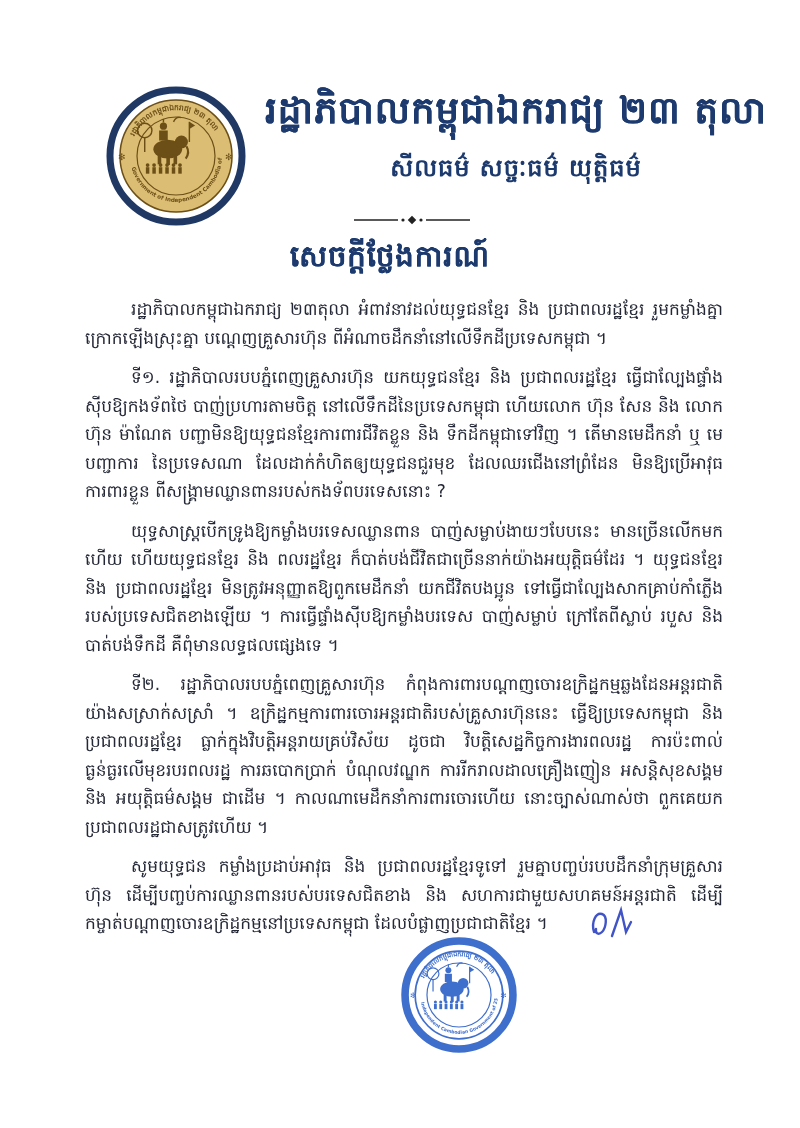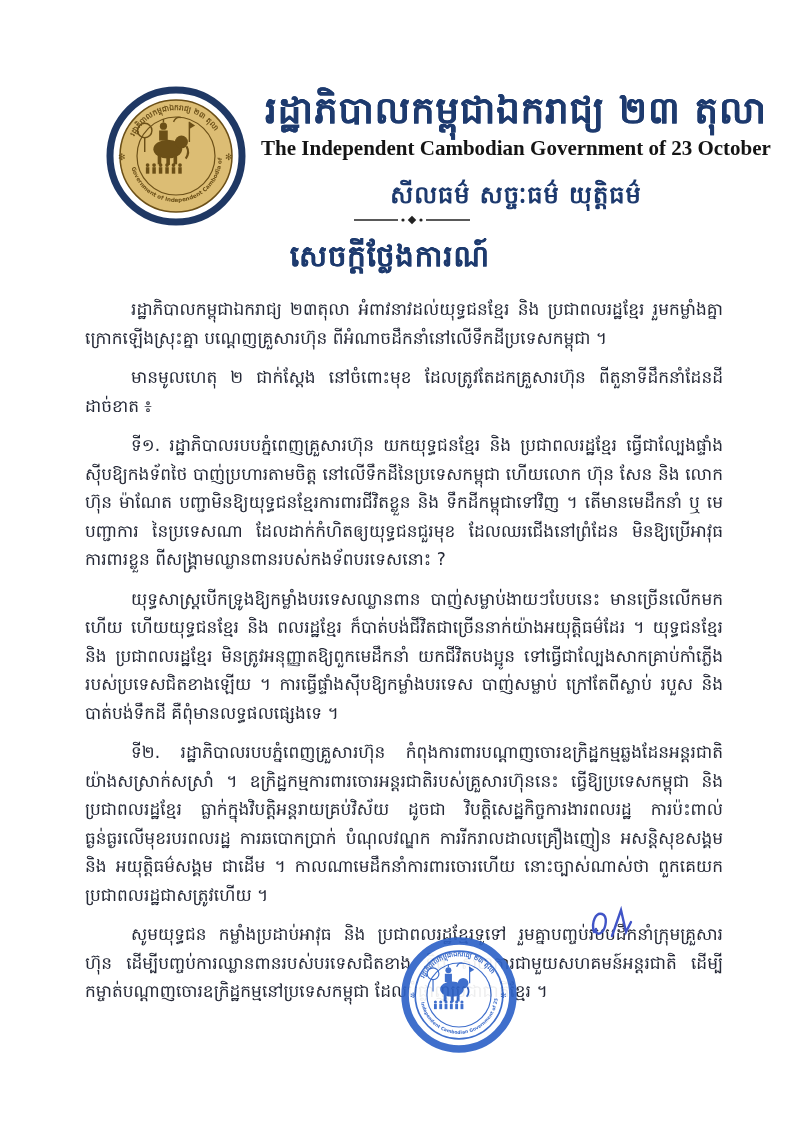--- a/index.html
+++ b/index.html
@@ -137,37 +137,35 @@
       <text font-size="5.6" font-weight="bold">
         <textPath href="#arcBottom" startOffset="8%">Government of Independent Cambodia of October 23</textPath>
       </text>
       <text x="12" y="74" font-size="9">✻</text>
       <text x="119" y="74" font-size="9">✻</text>
     </g>
   </svg>
 
   <div class="header-text">
     <div class="kh-title">រដ្ឋាភិបាលកម្ពុជាឯករាជ្យ ២៣ តុលា</div>
-    <div class="en-subtitle">The Independent Cambodian Government of 23 October</div>
     <div class="kh-motto">សីលធម៌ សច្ចៈធម៌ យុត្តិធម៌</div>
   </div>
 
   <svg class="divider" viewBox="0 0 120 12">
     <line x1="2" y1="6" x2="46" y2="6" stroke="currentColor" stroke-width="1.6"></line>
     <line x1="74" y1="6" x2="118" y2="6" stroke="currentColor" stroke-width="1.6"></line>
     <circle cx="51" cy="6" r="1.6" fill="currentColor"></circle>
     <circle cx="69" cy="6" r="1.6" fill="currentColor"></circle>
     <rect x="57" y="3" width="6" height="6" transform="rotate(45 60 6)" fill="currentColor"></rect>
   </svg>
 
   <div class="doc-heading">សេចក្តីថ្លែងការណ៍</div>
 
   <div class="body-block">
       <p class="para"><b>រដ្ឋាភិបាលកម្ពុជាឯករាជ្យ ២៣តុលា</b> អំពាវនាវដល់យុទ្ធជនខ្មែរ និង ប្រជាពលរដ្ឋខ្មែរ រួមកម្លាំងគ្នា ក្រោកឡើងស្រុះគ្នា បណ្ដេញគ្រួសារហ៊ុន ពីអំណាចដឹកនាំនៅលើទឹកដីប្រទេសកម្ពុជា ។</p>
-      <p class="para">មានមូលហេតុ ២ ជាក់ស្តែង នៅចំពោះមុខ ដែលត្រូវតែដកគ្រួសារហ៊ុន ពីតួនាទីដឹកនាំដែនដីដាច់ខាត ៖</p>
       <p class="para">ទី១. រដ្ឋាភិបាលរបបភ្នំពេញគ្រួសារហ៊ុន យកយុទ្ធជនខ្មែរ និង ប្រជាពលរដ្ឋខ្មែរ ធ្វើជាល្បែងផ្ទាំងស៊ីបឱ្យកងទ័ពថៃ បាញ់ប្រហារតាមចិត្ត នៅលើទឹកដីនៃប្រទេសកម្ពុជា ហើយលោក ហ៊ុន សែន និង លោក ហ៊ុន ម៉ាណែត បញ្ជាមិនឱ្យយុទ្ធជនខ្មែរការពារជីវិតខ្លួន និង ទឹកដីកម្ពុជាទៅវិញ ។ តើមានមេដឹកនាំ ឬ មេបញ្ជាការ នៃប្រទេសណា ដែលដាក់កំហិតឲ្យយុទ្ធជនជួរមុខ ដែលឈរជើងនៅព្រំដែន មិនឱ្យប្រើអាវុធការពារខ្លួន ពីសង្គ្រាមឈ្លានពានរបស់កងទ័ពបរទេសនោះ ?</p>
       <p class="para">យុទ្ធសាស្ត្របើកទ្រូងឱ្យកម្លាំងបរទេសឈ្លានពាន បាញ់សម្លាប់ងាយៗបែបនេះ មានច្រើនលើកមកហើយ ហើយយុទ្ធជនខ្មែរ និង ពលរដ្ឋខ្មែរ ក៏បាត់បង់ជីវិតជាច្រើននាក់យ៉ាងអយុត្តិធម៌ដែរ ។ យុទ្ធជនខ្មែរ និង ប្រជាពលរដ្ឋខ្មែរ មិនត្រូវអនុញ្ញាតឱ្យពួកមេដឹកនាំ យកជីវិតបងប្អូន ទៅធ្វើជាល្បែងសាកគ្រាប់កាំភ្លើងរបស់ប្រទេសជិតខាងឡើយ ។ ការធ្វើផ្ទាំងស៊ីបឱ្យកម្លាំងបរទេស បាញ់សម្លាប់ ក្រៅតែពីស្លាប់ របួស និង បាត់បង់ទឹកដី គឺពុំមានលទ្ធផលផ្សេងទេ ។</p>
       <p class="para">ទី២. រដ្ឋាភិបាលរបបភ្នំពេញគ្រួសារហ៊ុន កំពុងការពារបណ្ដាញចោរឧក្រិដ្ឋកម្មឆ្លងដែនអន្តរជាតិយ៉ាងសស្រាក់សស្រាំ ។ ឧក្រិដ្ឋកម្មការពារចោរអន្តរជាតិរបស់គ្រួសារហ៊ុននេះ ធ្វើឱ្យប្រទេសកម្ពុជា និង ប្រជាពលរដ្ឋខ្មែរ ធ្លាក់ក្នុងវិបត្តិអន្តរាយគ្រប់វិស័យ ដូចជា វិបត្តិសេដ្ឋកិច្ចការងារពលរដ្ឋ ការប៉ះពាល់ធ្ងន់ធ្ងរលើមុខរបរពលរដ្ឋ ការឆបោកប្រាក់ បំណុលវណ្ឌក ការរីករាលដាលគ្រឿងញៀន អសន្តិសុខសង្គម និង អយុត្តិធម៌សង្គម ជាដើម ។ កាលណាមេដឹកនាំការពារចោរហើយ នោះច្បាស់ណាស់ថា ពួកគេយកប្រជាពលរដ្ឋជាសត្រូវហើយ ។</p>
       <p class="para">សូមយុទ្ធជន កម្លាំងប្រដាប់អាវុធ និង ប្រជាពលរដ្ឋខ្មែរទូទៅ រួមគ្នាបញ្ចប់របបដឹកនាំក្រុមគ្រួសារហ៊ុន ដើម្បីបញ្ចប់ការឈ្លានពានរបស់បរទេសជិតខាង និង សហការជាមួយសហគមន៍អន្តរជាតិ ដើម្បីកម្ចាត់បណ្ដាញចោរឧក្រិដ្ឋកម្មនៅប្រទេសកម្ពុជា ដែលបំផ្លាញប្រជាជាតិខ្មែរ ។</p>
     </div>
 
 
   <svg class="signature" viewBox="0 0 62 50">
     <g stroke="currentColor" stroke-width="2.4" fill="none" stroke-linecap="round">
       <path d="M8,34 c-3,-10 2,-20 8,-18 c6,2 4,14 0,18 c-3,3 -7,2 -6,-3"></path>

